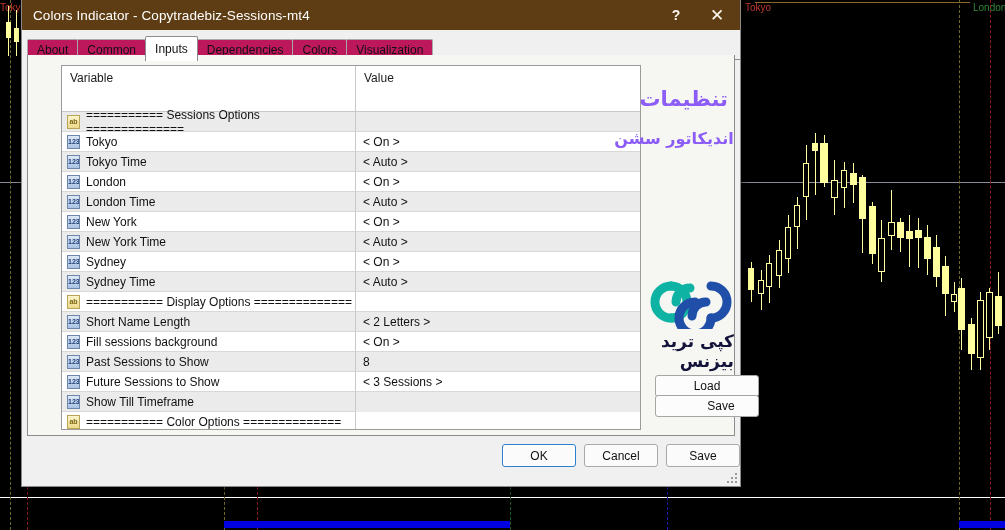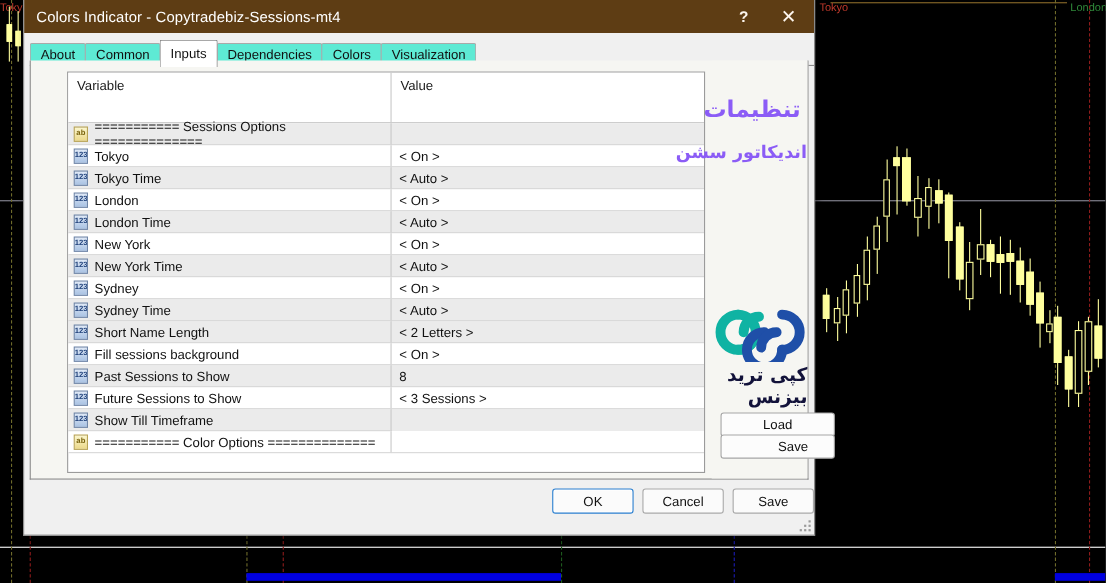--- a/index.html
+++ b/index.html
@@ -89,21 +89,21 @@
     height: 24px;
     margin: 6px 0 0 5px;
     display: flex; align-items: flex-end;
   }
   .tab {
     position: relative;
     height: 21px;
     padding: 0 9px;
     font-size: 12px; color: #111;
     display: flex; align-items: center;
-    background: #5eead4;
+    background: #be185d;
     border: 1px solid #a9a9a9;
     border-bottom: none;
     margin-right: -1px;
     border-radius: 2px 2px 0 0;
   }
   .tab.active {
     height: 25px;
     background: #ffffff;
     border-color: #8c8c8c;
     z-index: 3;
@@ -485,20 +485,27 @@
             </div>
             <div class="cell-val">&lt; On &gt;</div>
           </div>
           <div class="row odd">
             <div class="cell-var">
               <span class="vicon num">123</span>
               <span>Sydney Time</span>
             </div>
             <div class="cell-val">&lt; Auto &gt;</div>
           </div>
+          <div class="row even">
+            <div class="cell-var">
+              <span class="vicon str">ab</span>
+              <span>=========== Display Options ==============</span>
+            </div>
+            <div class="cell-val"></div>
+          </div>
           <div class="row odd">
             <div class="cell-var">
               <span class="vicon num">123</span>
               <span>Short Name Length</span>
             </div>
             <div class="cell-val">&lt; 2 Letters &gt;</div>
           </div>
           <div class="row even">
             <div class="cell-var">
               <span class="vicon num">123</span>

